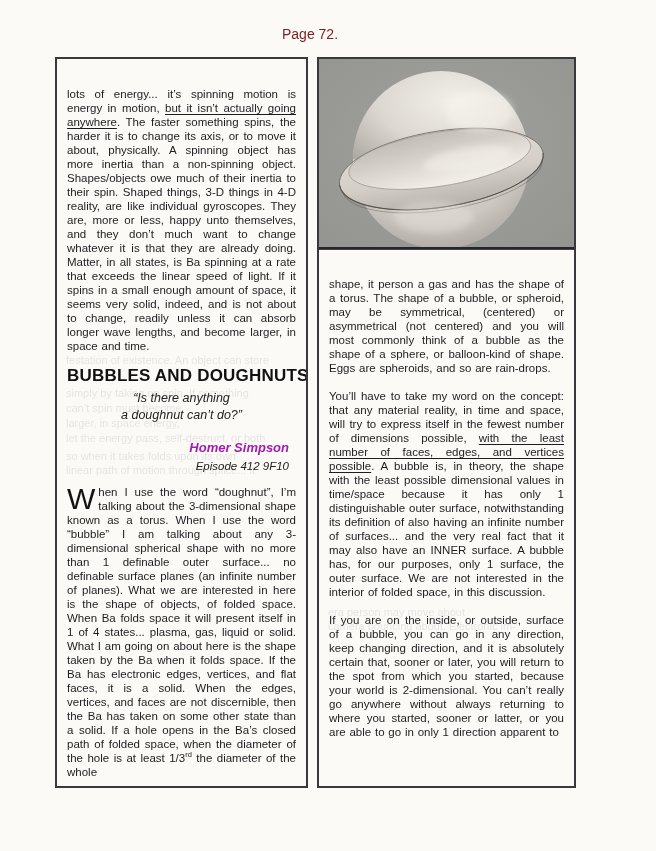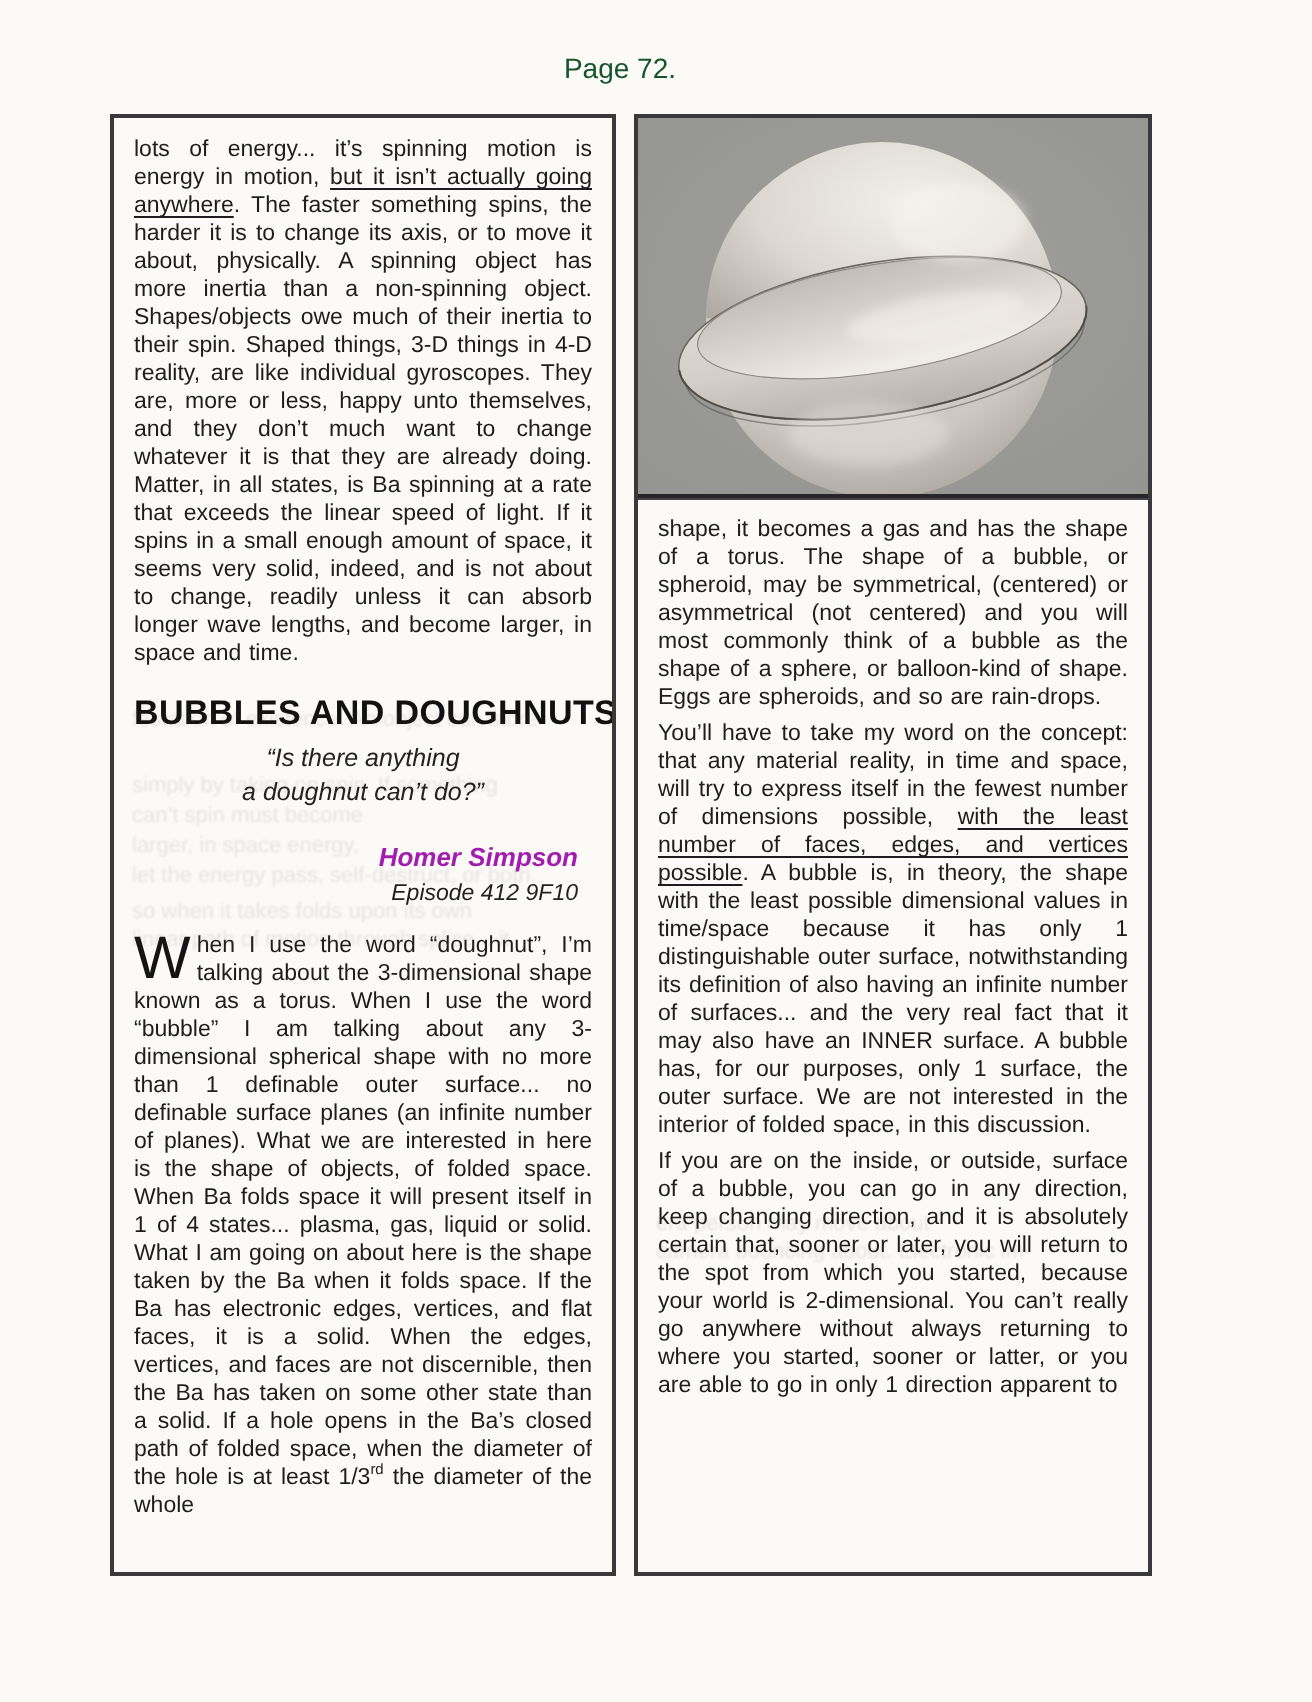--- a/index.html
+++ b/index.html
@@ -9,55 +9,55 @@
   html,body{width:656px;height:851px;}
   body{
     background:var(--page-bg);
     font-family:"Liberation Sans","DejaVu Sans",sans-serif;
     color:var(--text);
     position:relative;
     overflow:hidden;
   }
   .page-label{
     position:absolute;top:26px;left:0;width:620px;
-    text-align:center;font-size:14px;color:#14532d;
+    text-align:center;font-size:14px;color:#7f1d1d;
   }
   .col{
     position:absolute;top:57px;height:731px;
     border:2px solid var(--border);
     overflow:hidden;
     background:transparent;
   }
   .col-left{left:55px;width:253px;}
   .col-right{left:317px;width:259px;}
   .col-text{padding:9px 10px 0 10px;}
   .body-p{
     font-size:11.5px;line-height:14px;text-align:justify;
-    word-spacing:0.6px;color:var(--text);
+    word-spacing:0.6px;color:var(--text);margin-top:19px;
   }
   .seg-u{text-decoration:underline;text-underline-offset:2px;}
   .seg-sup{font-size:7.5px;vertical-align:super;line-height:0;}
   .seg-drop{
     float:left;font-size:30px;line-height:25px;
     padding:1px 3px 0 0;color:#141414;
   }
   .heading{
     margin-top:13px;font-size:17px;font-weight:bold;
     text-align:center;letter-spacing:0.2px;color:var(--heading);
     white-space:nowrap;
   }
   .quote{
     margin-top:4px;font-style:italic;font-size:12.5px;
     line-height:16.5px;text-align:center;color:#222;
   }
   .attribution{margin-top:17px;text-align:right;padding-right:7px;}
   .attribution .name{font-weight:bold;font-style:italic;font-size:13px;color:#a21caf;}
   .attribution .episode{font-style:italic;font-size:11.5px;margin-top:5px;color:#222;}
   .para2{margin-top:13px;}
-  .mt{margin-top:4px;}
+  .mt{margin-top:14px;}
   .photo{
     width:100%;height:190px;
     background:var(--photo-bg);
     border:2px solid #26262a;
     border-top:none;border-left:none;border-right:none;
     outline:1px solid #44444a;
     position:relative;overflow:hidden;
   }
   .photo svg{display:block;width:100%;height:100%;}
   .ghost{
@@ -142,19 +142,19 @@
         <path d="M 19,110 A 103,38 0 0 0 225,110" fill="none" stroke="#45423c" stroke-width="1" opacity="0.75"></path>
         <path d="M 21,116 A 101,35 0 0 0 223,116" fill="none" stroke="#4a463f" stroke-width="0.7" opacity="0.5"></path>
         <ellipse cx="122" cy="100" rx="92" ry="27" fill="url(#dishG)" stroke="#8d897f" stroke-width="0.6"></ellipse>
         <ellipse cx="150" cy="104" rx="45" ry="11" fill="#f6f3ec" opacity="0.55" filter="url(#soft)"></ellipse>
       </g>
       <ellipse cx="160" cy="52" rx="34" ry="20" fill="#f8f5ee" opacity="0.5" filter="url(#soft)"></ellipse>
       <ellipse cx="115" cy="158" rx="40" ry="16" fill="#efece5" opacity="0.35" filter="url(#soft)"></ellipse>
     </svg>
   </div>
   <div class="col-text">
-    <p class="body-p"><span>shape,  it becomes a gas and has the shape of a torus.  The shape of a bubble, or spheroid, may be symmetrical, (centered) or asymmetrical (not centered) and you will most commonly think of a bubble as the shape of a sphere, or balloon-kind of shape.  Eggs are spheroids, and so are rain-drops.</span></p>
+    <p class="body-p"><span>shape,  it person a gas and has the shape of a torus.  The shape of a bubble, or spheroid, may be symmetrical, (centered) or asymmetrical (not centered) and you will most commonly think of a bubble as the shape of a sphere, or balloon-kind of shape.  Eggs are spheroids, and so are rain-drops.</span></p>
     <p class="body-p mt"><span>You’ll have to take my word on the concept:   that any material reality, in time and space, will try to express itself in the fewest number of dimensions possible, </span><span class="seg-u">with the least number of faces, edges, and vertices possible</span><span>.   A bubble is, in theory, the shape with the least possible dimensional values in time/space because it has only 1 distinguishable outer surface, notwithstanding its definition of also having an infinite number of surfaces... and the very real fact that it may also have an INNER surface.  A bubble has, for our purposes, only 1 surface, the outer surface.  We are not interested in the interior of folded space, in this discussion.</span></p>
     <p class="body-p mt"><span>If you are on the inside, or outside, surface of a bubble, you can go in any direction, keep changing direction, and it is absolutely certain that, sooner or later, you will return to the spot from which you started, because your world is 2-dimensional.  You can’t really go anywhere without always returning to where you started, sooner or latter, or you are able to go in only 1 direction apparent to</span></p>
   </div>
   <div class="ghost gr1">era person may move about</div>
   <div class="ghost gr2">camera bouncing about.  Electronic im-</div>
 </div>
 
 </body></html>

